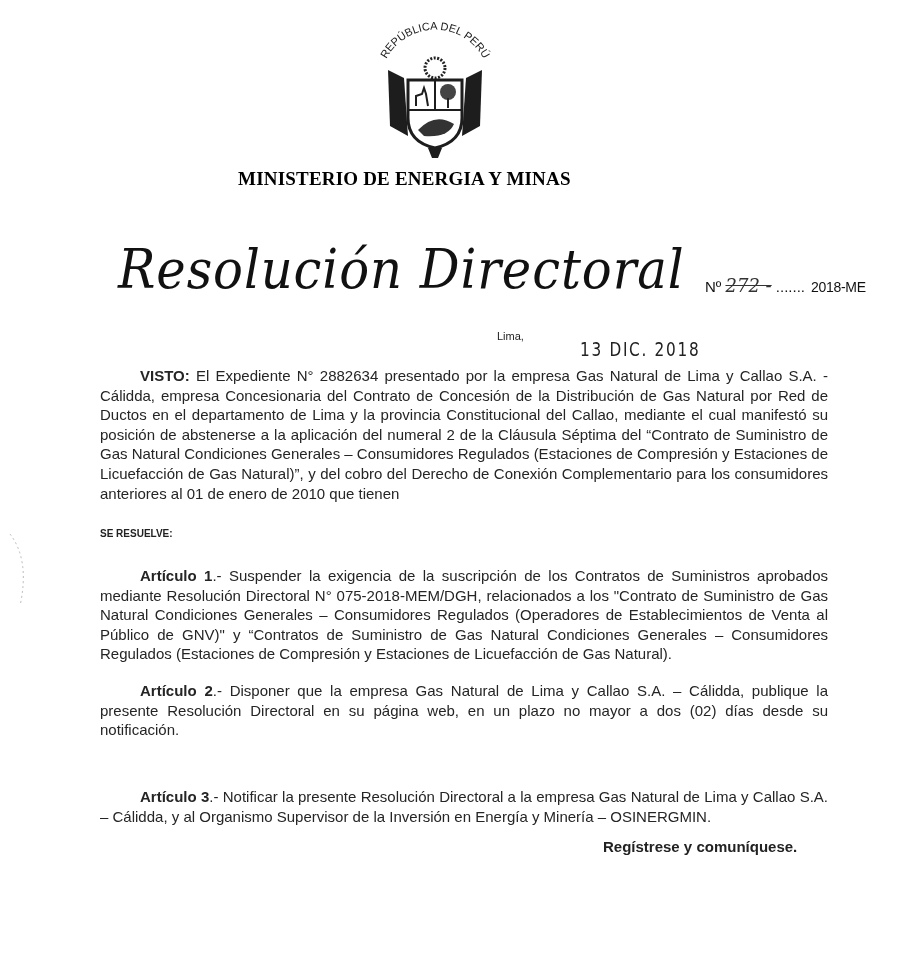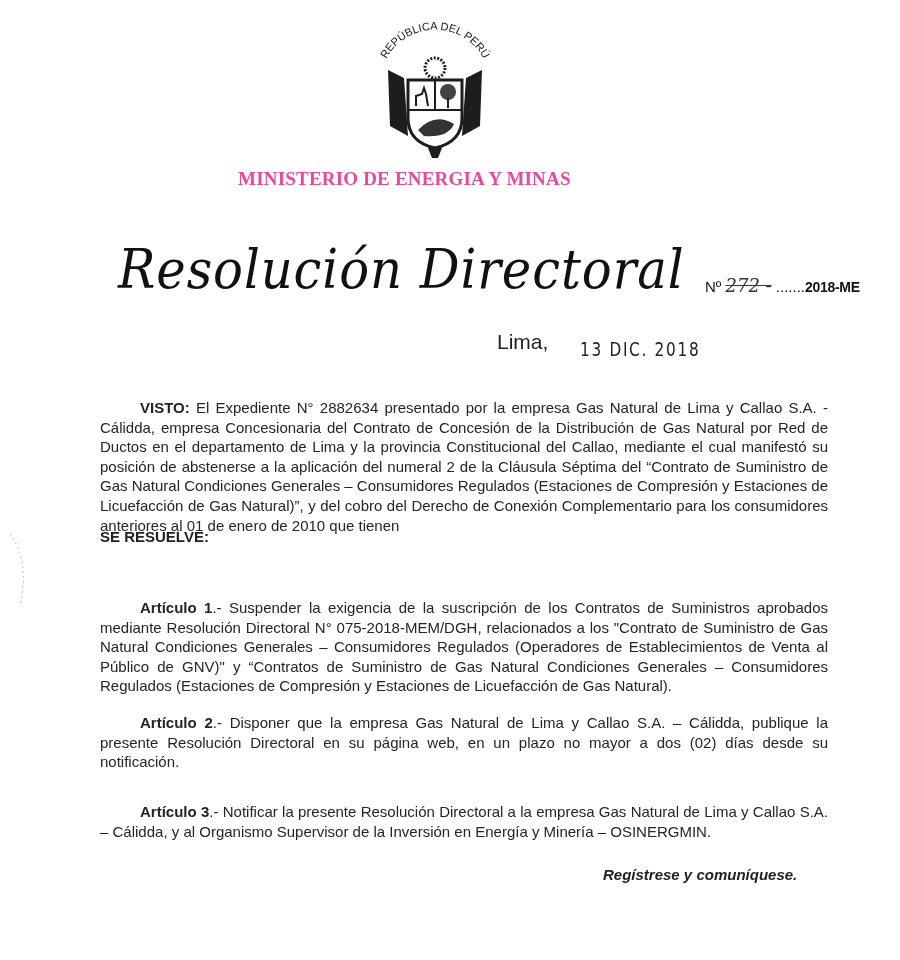--- a/index.html
+++ b/index.html
@@ -1,36 +1,36 @@
 <!DOCTYPE html>
 <html><head>
 <meta charset="utf-8">
 <style>
   html,body{margin:0;padding:0;background:#fff;}
   body{width:900px;height:960px;position:relative;overflow:hidden;color:#222;font-family:"Liberation Sans",sans-serif;}
   .abs{position:absolute;}
   .crest{left:360px;top:8px;width:150px;height:150px;}
-  .ministry{left:238px;top:168px;font-family:"Liberation Serif",serif;font-weight:bold;font-size:19px;letter-spacing:0.2px;color:#ec4899;}
+  .ministry{left:238px;top:168px;font-family:"Liberation Serif",serif;font-weight:bold;font-size:19px;letter-spacing:0.2px;color:#000000;}
   .title{left:118px;top:238px;font-family:"DejaVu Serif",serif;font-style:italic;font-size:54px;color:#111;letter-spacing:1px;transform:scaleX(0.92);transform-origin:left;}
   .resnum{left:705px;top:275px;font-size:15px;color:#111;white-space:nowrap;}
   .resnum .hand{font-family:"DejaVu Serif",serif;font-style:italic;color:#333;font-size:18px;text-decoration:line-through;margin-top:16px;}
-  .resnum .suffix{font-weight:bold;font-size:14px;letter-spacing:-0.3px;}
-  .place{left:497px;top:330px;font-size:21px;color:#222;}
+  .resnum .suffix{font-weight:normal;font-size:14px;letter-spacing:-0.3px;margin-left:6px;}
+  .place{left:497px;top:330px;font-size:11px;color:#222;}
   .date{left:580px;top:337px;font-family:"DejaVu Sans Condensed","DejaVu Sans",sans-serif;font-size:20px;letter-spacing:2px;color:#222;transform:scaleX(0.85);transform-origin:left;}
-  .para{left:100px;width:728px;font-size:15px;line-height:19.6px;text-align:justify;color:#252525;margin-top:32px;}
+  .para{left:100px;width:728px;font-size:15px;line-height:19.6px;text-align:justify;color:#252525;}
   .para.cond{font-family:"Liberation Sans Narrow","Liberation Sans",sans-serif;}
   .indent{display:inline-block;width:40px;}
   b{font-weight:bold;}
   .u{font-weight:bold;}
   .visto{top:366px;height:142px;overflow:hidden;}
-  .resuelve{left:100px;top:528px;font-weight:bold;font-size:15px;color:#222;}
+  .resuelve{left:100px;top:528px;font-weight:bold;font-size:10px;color:#222;}
   .art1{top:566px;}
   .art2{top:681px;}
-  .art3{top:770px;}
-  .sign{left:603px;top:866px;font-weight:bold;font-size:15px;color:#222;font-style:italic;}
+  .art3{top:787px;}
+  .sign{left:603px;top:838px;font-weight:bold;font-size:15px;color:#222;}
   .stamp{left:6px;top:530px;width:28px;height:80px;}
 </style>
 </head>
 <body>
 
 <svg class="abs crest" viewBox="0 0 150 150">
   <defs>
       <path id="arc" d="M22,62 A55,55 0 0 1 128,62"></path>
     </defs>
   <text font-family="Liberation Sans, sans-serif" font-size="11" fill="#222"><textPath href="#arc" startOffset="50%" text-anchor="middle">REPÚBLICA DEL PERÚ</textPath></text>

